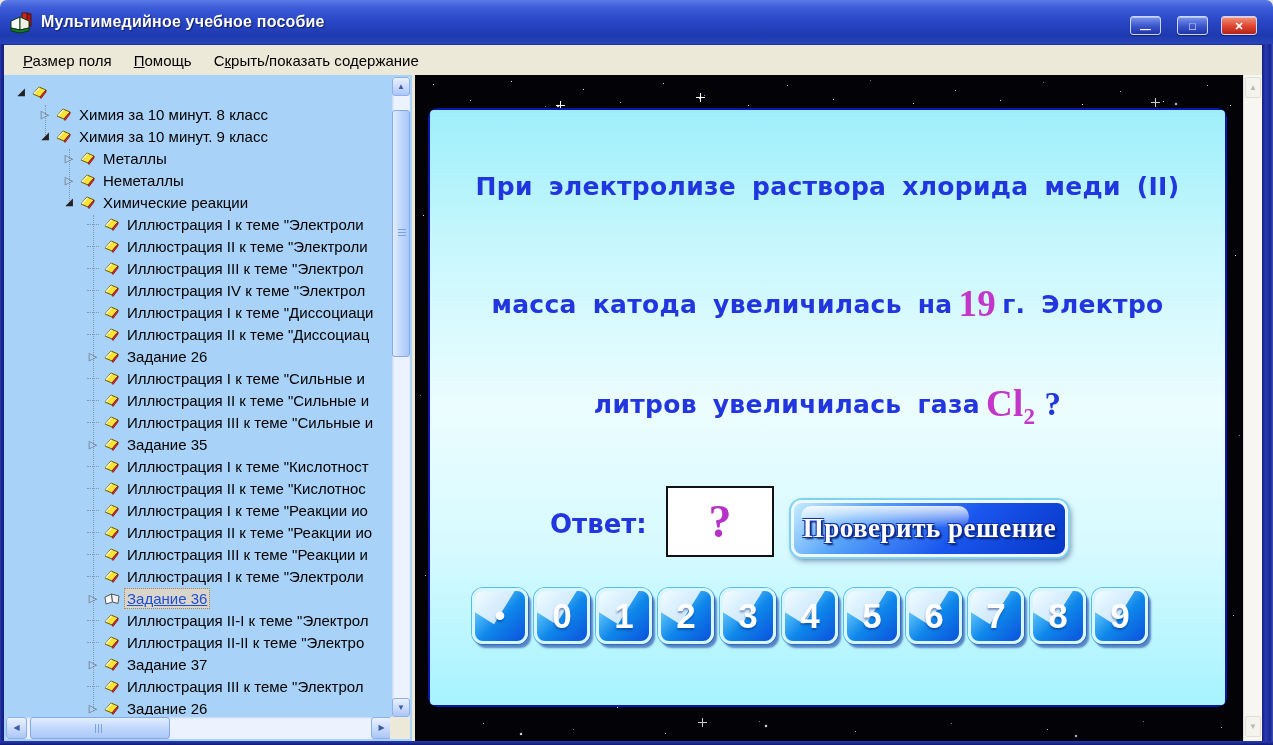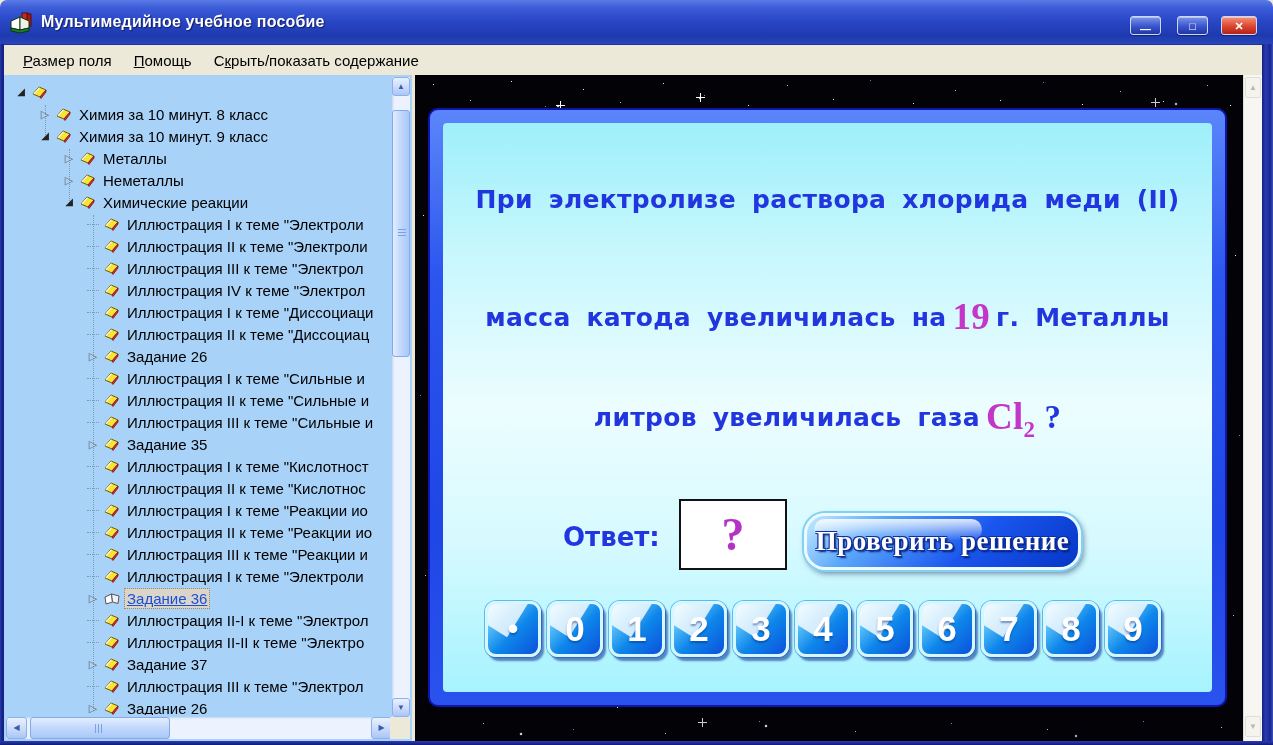--- a/index.html
+++ b/index.html
@@ -86,41 +86,41 @@
     350px 650px 1px 0 #ffffff,660px 660px 1px 0 #b8c4ff,105px 658px 1px 0 #ffffff;}
   .flare{position:absolute;width:9px;height:9px;
     background:linear-gradient(#fff,#fff) 4px 0/1px 9px no-repeat,linear-gradient(#fff,#fff) 0 4px/9px 1px no-repeat;}
   .flare.f1{left:141px;top:26px;}
   .flare.f2{left:281px;top:18px;}
   .flare.f3{left:736px;top:23px;opacity:.8;}
   .flare.f4{left:283px;top:643px;opacity:.8;}
 
   
   #panel{position:absolute;left:13px;top:33px;width:799px;height:599px;box-sizing:border-box;
-    border:2px solid #0c16ae;border-radius:10px;padding:13px;
+    border:2px solid #0c16ae;border-radius:10px;
     background:linear-gradient(180deg,#5b86fa 0%,#2b55ee 28%,#1f46e6 70%,#2a52ee 100%);}
   #panel-inner{position:relative;width:100%;height:100%;border-radius:4px;
     background:linear-gradient(180deg,#9eeffa 0%,#c6f7fd 22%,#ecfdff 50%,#d6faff 74%,#a6f3fe 100%);}
   .qline{position:absolute;left:0;width:100%;text-align:center;color:#2236e0;
     font:bold 25px "DejaVu Sans",sans-serif;word-spacing:7px;letter-spacing:.3px;}
   .q1{top:62px;}
   .q2{top:172px;}
   .q3{top:272px;}
   .big-serif{font-family:"Liberation Serif",serif;font-weight:bold;font-size:37px;color:#c435c9;
     margin:0 6px;vertical-align:-3px;word-spacing:0;}
   .big-serif sub{font-size:23px;vertical-align:-8px;}
   .qmark{font-family:"Liberation Serif",serif;font-weight:bold;font-size:33px;color:#2236e0;
     margin-left:3px;vertical-align:-2px;word-spacing:0;}
 
   #answer-label{position:absolute;left:120px;top:399px;color:#2236e0;font:bold 26px "DejaVu Sans",sans-serif;}
   #answer-box{position:absolute;left:236px;top:376px;width:108px;height:71px;background:#fff;
     border:2px solid #121212;display:flex;align-items:center;justify-content:center;box-sizing:border-box;}
   #answer-box span{font:bold 46px "Liberation Serif",serif;color:#b632c6;}
   #check-btn{position:absolute;left:361px;top:390px;width:277px;height:57px;box-sizing:border-box;
-    border:3px solid #ecf9ff;border-radius:21px;
+    border:3px solid #ecf9ff;border-radius:11px;
     background:linear-gradient(135deg,#c6ecff 0%,#5aa6fa 25%,#1a56ee 60%,#0636c6 100%);
     box-shadow:0 0 0 2px #7fd2f2,2px 3px 6px rgba(0,10,70,.55);
     display:flex;align-items:center;justify-content:center;cursor:pointer;overflow:hidden;}
   #check-btn::before{content:"";position:absolute;left:7px;top:3px;width:62%;height:42%;border-radius:12px;
     background:linear-gradient(rgba(255,255,255,.85),rgba(255,255,255,.05));}
   #check-btn span{position:relative;color:#fff;font:bold 27px "Liberation Serif",serif;letter-spacing:.5px;
     text-shadow:-1px -1px 0 #1030a0,1px -1px 0 #1030a0,-1px 1px 0 #1030a0,1px 1px 0 #1030a0,2px 2px 2px #001a66;}
 
   #keypad{position:absolute;left:42px;top:478px;height:58px;display:flex;gap:6px;}
   .key{position:relative;width:56px;height:56px;box-sizing:border-box;border:3px solid #d8f6ff;border-radius:11px;
@@ -521,21 +521,21 @@
     <div id="stars-b"></div>
     <div class="flare f1"></div>
     <div class="flare f2"></div>
     <div class="flare f3"></div>
     <div class="flare f4"></div>
 
     <div id="panel">
       <div id="panel-inner">
         <div class="qline q1">При электролизе раствора хлорида меди (II)</div>
         <div class="qline q2">
-          <span>масса катода увеличилась на</span><span class="big-serif">19</span><span>г. Металлы</span>
+          <span>масса катода увеличилась на</span><span class="big-serif">19</span><span>г. Электро</span>
         </div>
         <div class="qline q3">
           <span>литров увеличилась газа</span><span class="big-serif"><span>Cl</span><sub>2</sub></span><span class="qmark">?</span>
         </div>
 
         <div id="answer-label">Ответ:</div>
         <div id="answer-box">
           <span>?</span>
         </div>
         <div id="check-btn">

